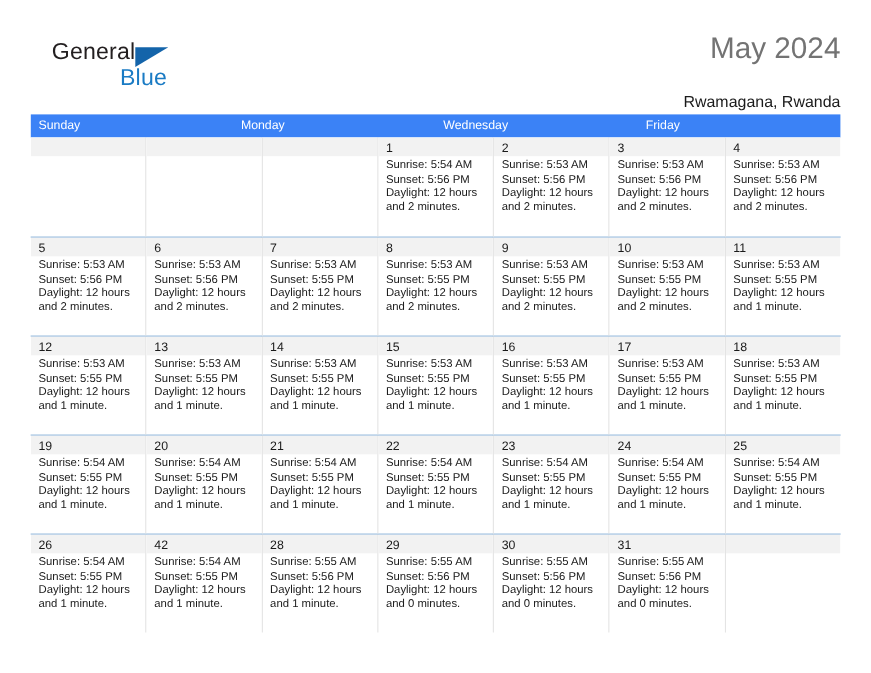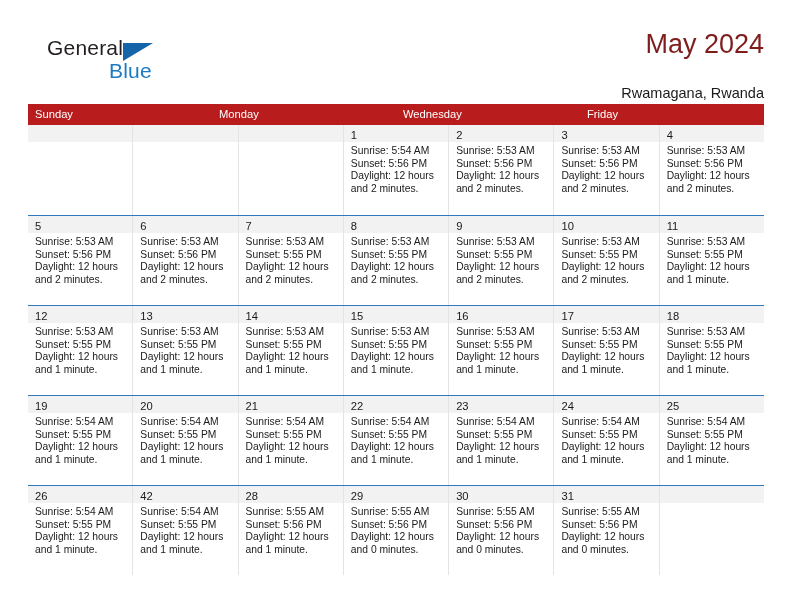--- a/index.html
+++ b/index.html
@@ -63,42 +63,42 @@
     letter-spacing: 0.2px;
   }
   .title-block {
     position: absolute;
     right: 0;
     top: 0;
     text-align: right;
   }
   .cal-title {
     font-size: 27px;
-    color: #7f1d1d;
+    color: #737373;
     line-height: 32px;
     white-space: nowrap;
   }
   .cal-subtitle {
     font-size: 14.5px;
     color: #1a1a1a;
     line-height: 20px;
     margin-top: 23px;
     white-space: nowrap;
   }
 
   
   .calendar {
     position: absolute;
     left: 28px;
     top: 104px;
     width: 736px;
   }
   .weekday-row {
     display: flex;
-    background: #b91c1c;
+    background: #3b82f6;
     height: 21px;
   }
   .weekday {
     flex: 1 1 0;
     color: #ffffff;
     font-size: 11.2px;
     line-height: 21px;
     padding-left: 7px;
     box-sizing: border-box;
     white-space: nowrap;

